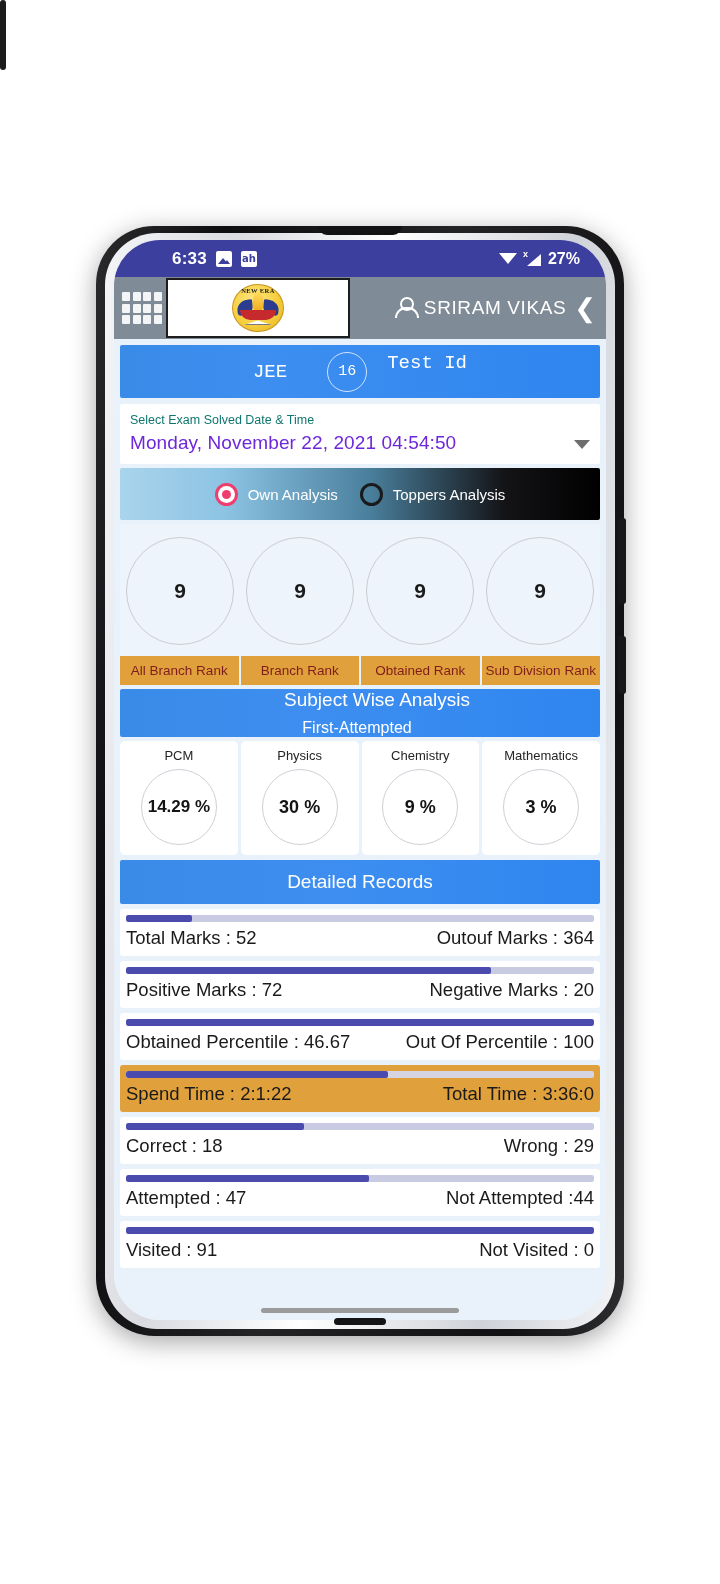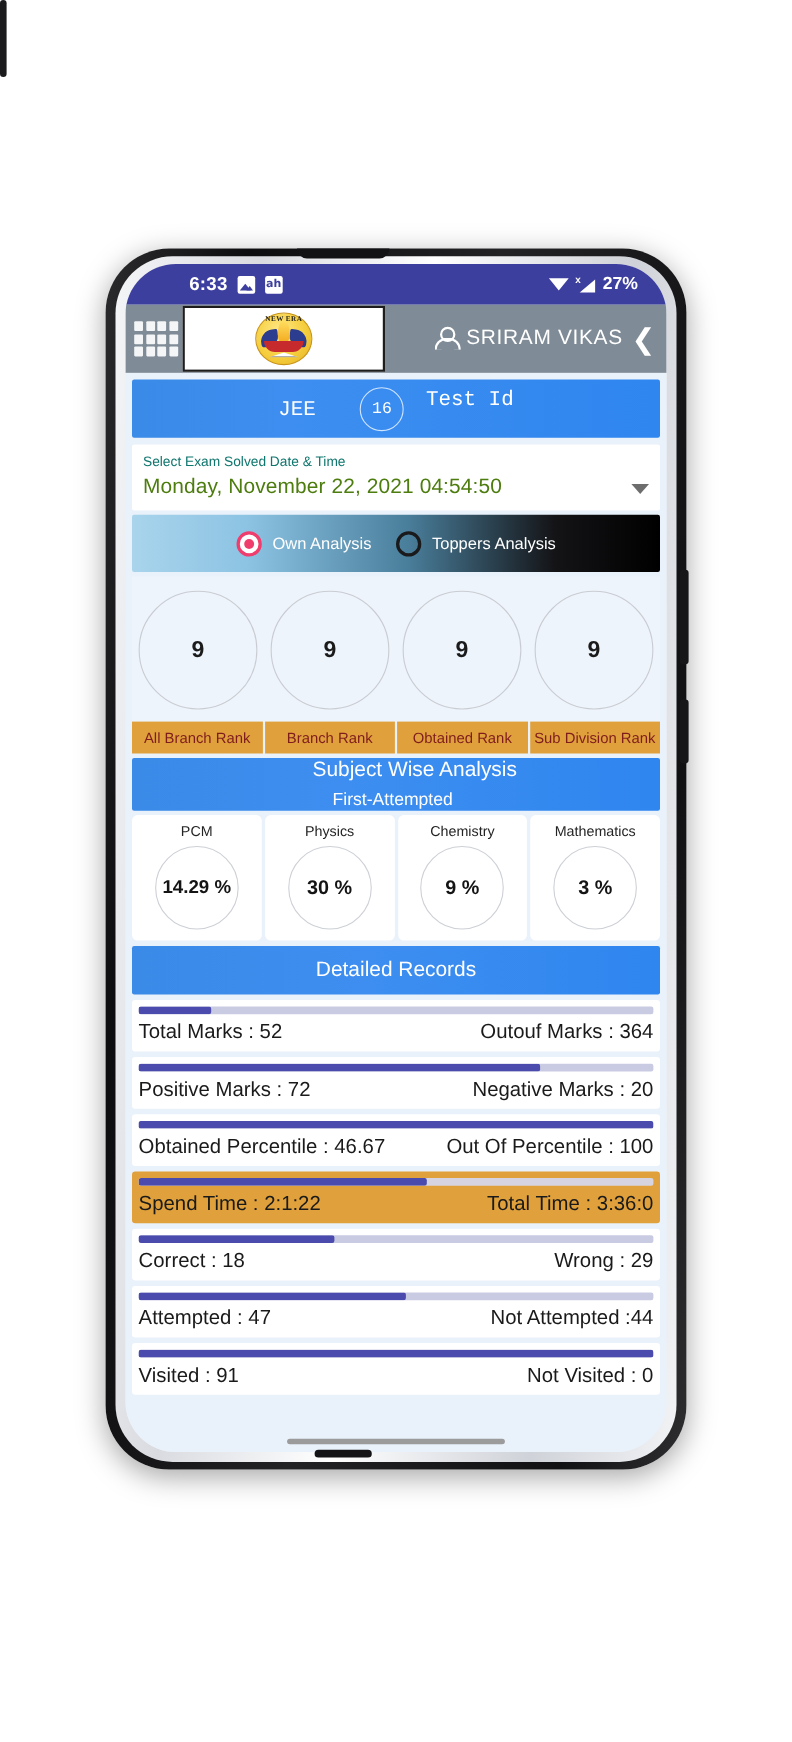--- a/index.html
+++ b/index.html
@@ -1,20 +1,20 @@
 <!DOCTYPE html>
 <html><head>
 <meta charset="utf-8">
 <style>
   * { margin:0; padding:0; box-sizing:border-box; }
   html, body { width:720px; height:1584px; background:#ffffff; overflow:hidden; }
   body { font-family:"Liberation Sans", sans-serif; }
 
   
-  #stage { position:relative; width:624px; height:1584px; background:#fff; }
+  #stage { position:relative; width:720px; height:1584px; background:#fff; }
 
   .phone-outer{
     position:absolute; left:96px; top:226px; width:528px; height:1110px;
     border-radius:58px;
     background:linear-gradient(100deg,#2b2b2d 0%,#0d0d0f 18%,#232326 50%,#111113 84%,#2e2e31 100%);
     box-shadow:0 6px 26px rgba(0,0,0,.35);
   }
   .phone-bezel{
     position:absolute; left:105px; top:233px; width:510px; height:1096px;
     border-radius:52px;
@@ -146,21 +146,21 @@
     display:flex; align-items:center; justify-content:center; font-size:15px;
   }
   .bb-mid{ display:flex; align-items:flex-start; gap:20px; }
   .bb-right{ font-size:19px; }
 
   .date-card{
     margin:6px 6px 0 6px; background:#fff; padding:9px 10px 10px 10px;
     position:relative; border-radius:2px;
   }
   .date-label{ font-size:12.5px; color:#0f766e; }
-  .date-val{ font-size:19px; color:#4d7c0f; margin-top:5px; letter-spacing:.1px; }
+  .date-val{ font-size:19px; color:#6d28d9; margin-top:5px; letter-spacing:.1px; }
   .date-arrow{
     position:absolute; right:10px; bottom:15px; width:0; height:0;
     border-left:8px solid transparent; border-right:8px solid transparent;
     border-top:9px solid #6d6d6d;
   }
 
   .radio-bar{
     margin:4px 6px 0 6px; height:52px; border-radius:2px;
     background:linear-gradient(90deg,#a9d4ec 0%,#8cc3e3 22%,#4a7f9c 52%,#141417 80%,#000 100%);
     display:flex; align-items:center; justify-content:center; gap:22px;

